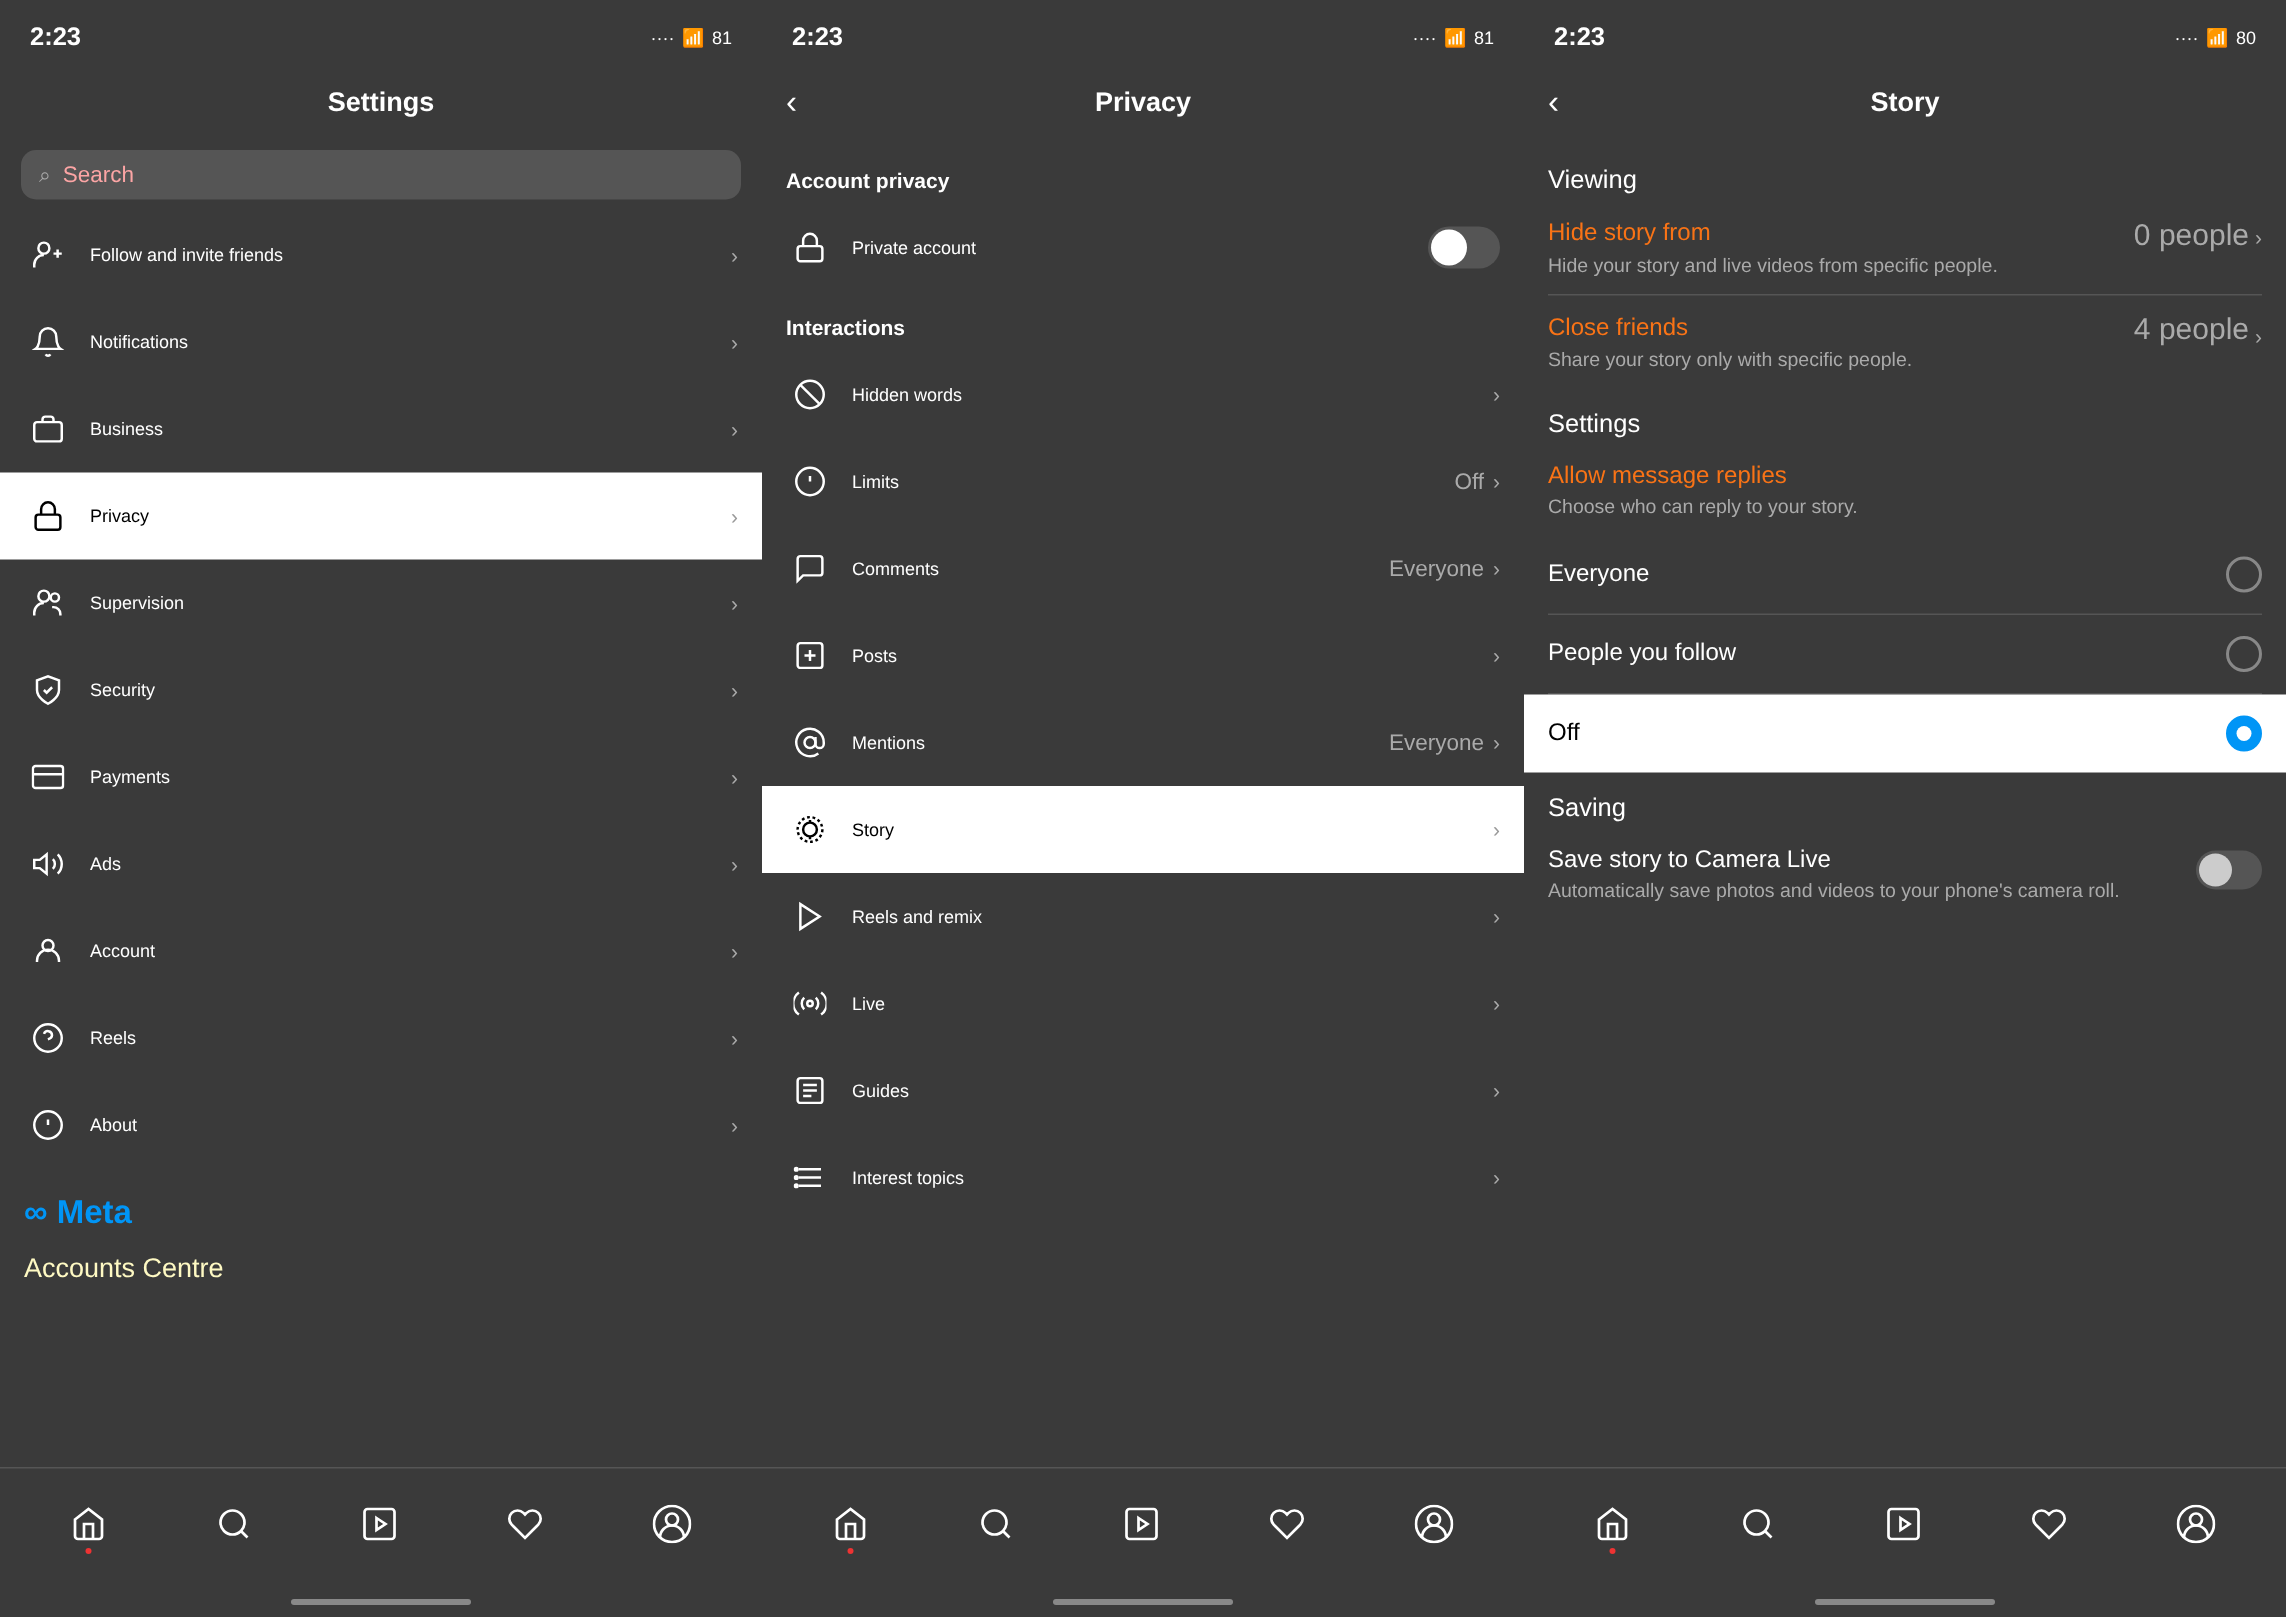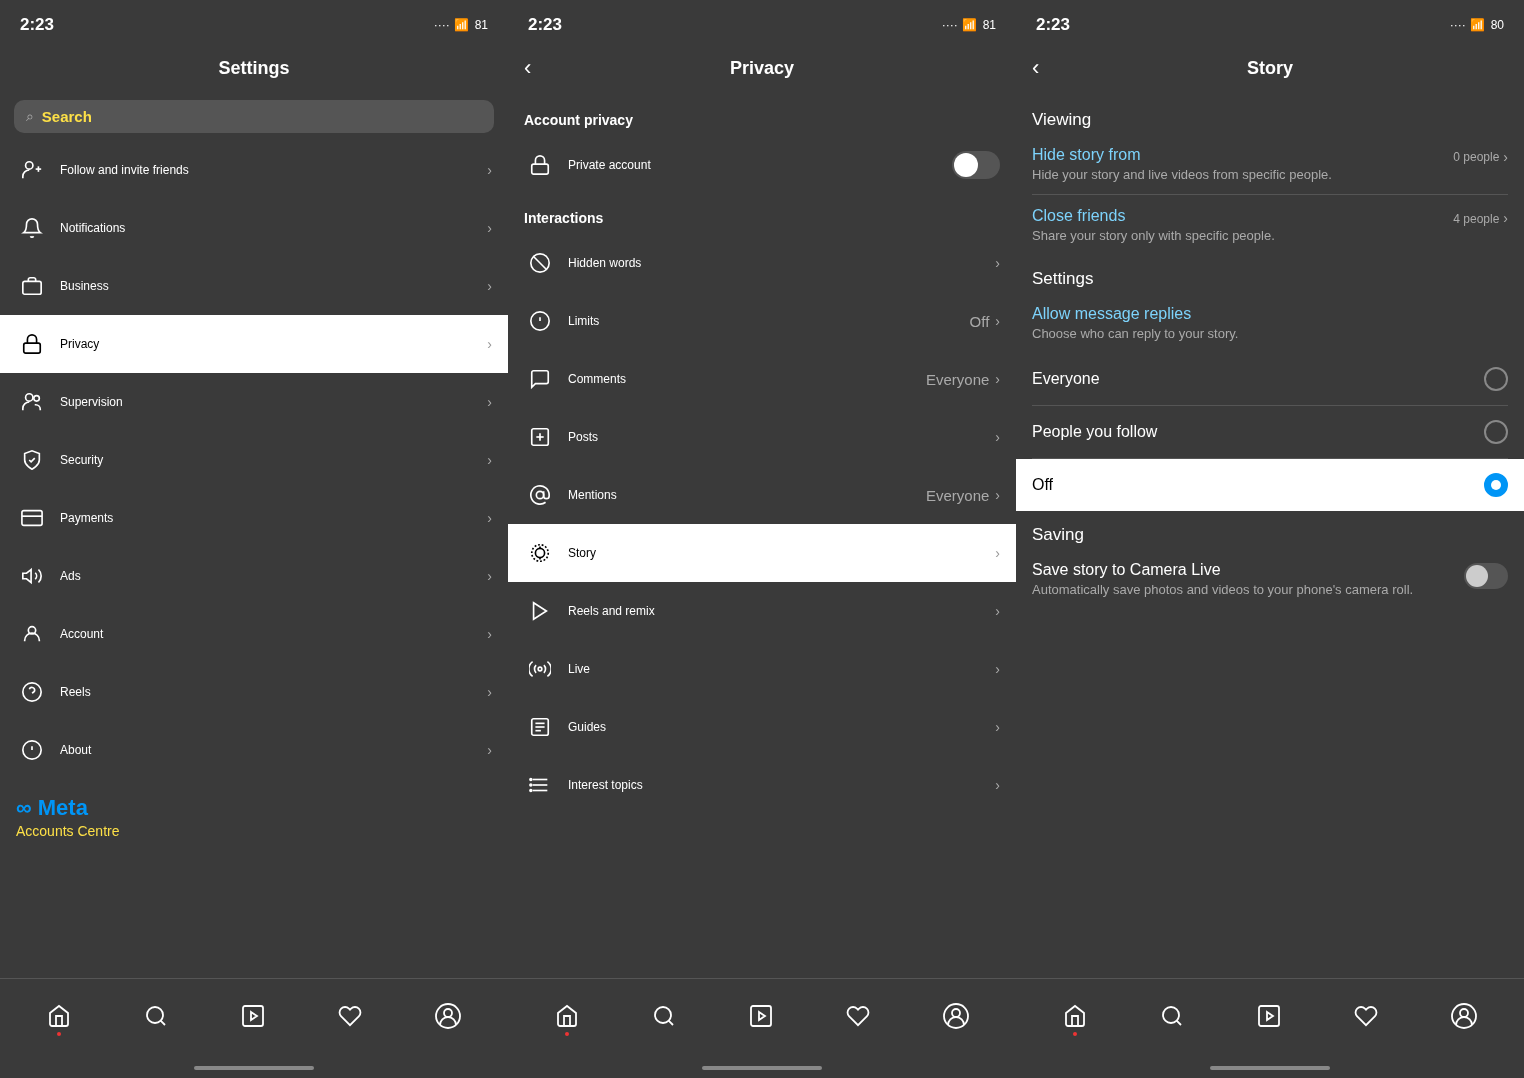--- a/index.html
+++ b/index.html
@@ -80,23 +80,22 @@
       display: flex;
       align-items: center;
       padding: 8px 12px;
       gap: 8px;
     }
     .search-bar-icon {
       color: #aaa;
       font-size: 14px;
     }
     .search-bar-text {
-      color: #fde047;
+      color: #fca5a5;
       font-size: 15px;
-      font-weight: bold;
     }
 
     
     .settings-list {
       flex: 1;
       overflow-y: auto;
       scrollbar-width: none;
     }
     .settings-list::-webkit-scrollbar { display: none; }
 
@@ -182,34 +181,34 @@
       font-weight: 400;
       color: #fff;
     }
 
     .story-item {
       padding: 12px 16px;
       cursor: pointer;
     }
     .story-item-title {
       font-size: 16px;
-      color: #7dd3fc;
+      color: #f97316;
       margin-bottom: 3px;
     }
     .story-item-sub {
       font-size: 13px;
       color: #aaa;
     }
     .story-item-row {
       display: flex;
       align-items: center;
       justify-content: space-between;
     }
     .story-item-value {
-      font-size: 12px;
+      font-size: 20px;
       color: #aaa;
     }
 
     .story-radio-item {
       display: flex;
       align-items: center;
       justify-content: space-between;
       padding: 14px 16px;
       color: #fff;
       font-size: 16px;
@@ -296,23 +295,23 @@
     
     .meta-section {
       padding: 16px 16px 4px;
     }
     .meta-logo {
       color: #0095f6;
       font-size: 22px;
       font-weight: 700;
     }
     .accounts-centre-link {
-      color: #fde047;
-      font-size: 14px;
-      margin-top: 2px;
+      color: #fef9c3;
+      font-size: 18px;
+      margin-top: 14px;
     }
 
     .save-story-row {
       padding: 12px 16px;
     }
     .save-story-row-inner {
       display: flex;
       align-items: flex-start;
       justify-content: space-between;
       gap: 10px;

